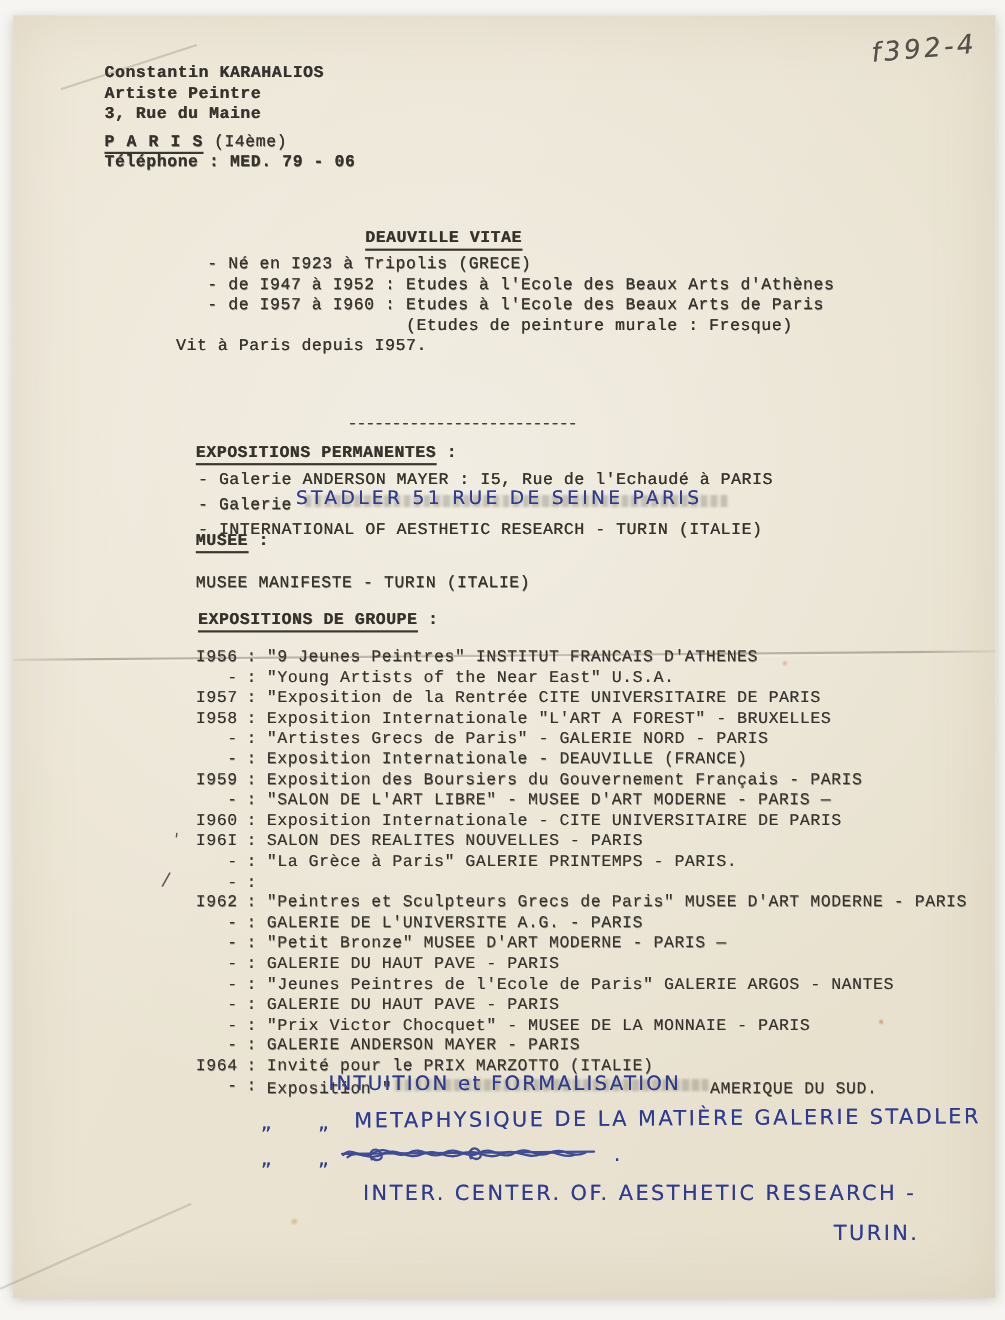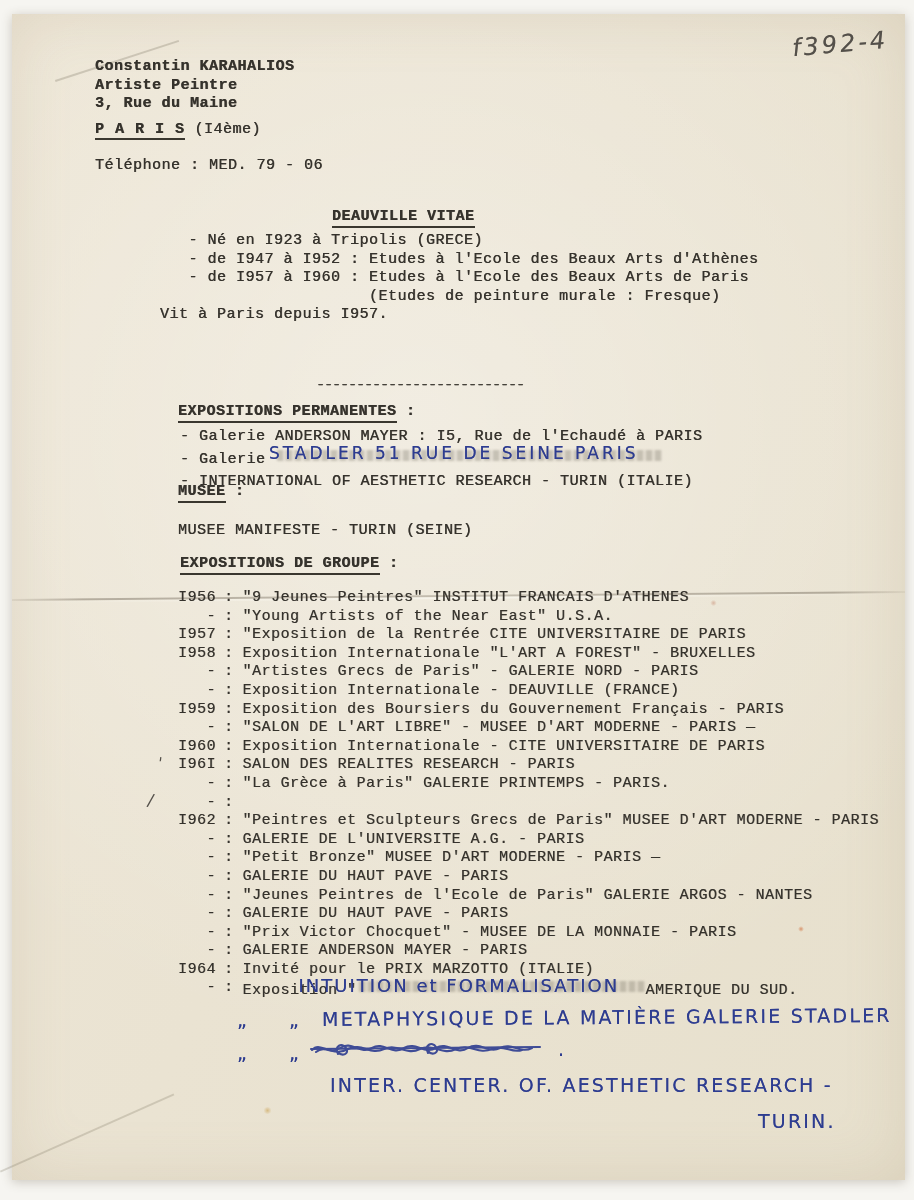--- a/index.html
+++ b/index.html
@@ -13,21 +13,21 @@
   
   .t-line{white-space:pre;font-size:15px;letter-spacing:0.5px;line-height:18.6px;
           color:#35322c;text-shadow:0.4px 0.4px 0.6px rgba(53,50,44,0.55), 0 0 0.5px rgba(53,50,44,0.6);}
   .bold{font-weight:700;}
   .u{border-bottom:2px solid #3a372f;padding-bottom:1px;}
   .abs{position:absolute;}
   
   .hdr{left:83px;top:44px;}
   .city-line{margin-top:7px;}
   .city{border-bottom:2.5px solid #3a372f;font-weight:700;letter-spacing:1px;}
-  .phone{margin-top:18px;font-weight:400;}
+  .phone{font-weight:700;}
   
   .doc-title{left:320px;top:194px;font-weight:700;}
   .doc-title .u{border-bottom-width:2.5px;}
   
   .bio{left:148px;top:218px;}
   
   .sep{left:304px;top:363px;letter-spacing:-1px;color:#45423a;}
   
   .sec-head{font-weight:700;}
   .perm-head{left:166px;top:389px;}
@@ -125,21 +125,21 @@
     <div class="abs sep t-line">--------------------------</div>
 
     <div class="abs perm-head t-line sec-head"><span class="u">EXPOSITIONS PERMANENTES</span><span> :</span></div>
     <div class="abs perm-items" id="perm-items">
         <div class="t-line item">- Galerie ANDERSON MAYER : I5, Rue de l'Echaudé à PARIS</div>
         <div class="t-line item"><span>- Galerie </span><span class="overwrite ov-perm"><span class="smear"></span><span class="hw ">STADLER 51 RUE DE SEINE PARIS</span></span></div>
         <div class="t-line item">- INTERNATIONAL OF AESTHETIC RESEARCH - TURIN (ITALIE)</div>
       </div>
 
     <div class="abs musee-head t-line sec-head"><span class="u">MUSEE</span><span> :</span></div>
-    <div class="abs musee-item t-line">MUSEE MANIFESTE - TURIN (SEINE)</div>
+    <div class="abs musee-item t-line">MUSEE MANIFESTE - TURIN (ITALIE)</div>
 
     <div class="abs grp-head t-line sec-head"><span class="u">EXPOSITIONS DE GROUPE</span><span> :</span></div>
     <div class="abs grp-rows" id="grp-rows">
         <div class="grow">
           <span class="yr">I956</span>
           <span class="colon">:</span>
           <span class="txt">"9 Jeunes Peintres" INSTITUT FRANCAIS D'ATHENES</span>
         </div>
         <div class="grow">
           <span class="yr">-</span>
@@ -177,21 +177,21 @@
           <span class="txt">"SALON DE L'ART LIBRE" - MUSEE D'ART MODERNE - PARIS —</span>
         </div>
         <div class="grow">
           <span class="yr">I960</span>
           <span class="colon">:</span>
           <span class="txt">Exposition Internationale - CITE UNIVERSITAIRE DE PARIS</span>
         </div>
         <div class="grow">
           <span class="yr">I96I</span>
           <span class="colon">:</span>
-          <span class="txt">SALON DES REALITES RESEARCH - PARIS</span>
+          <span class="txt">SALON DES REALITES NOUVELLES - PARIS</span>
         </div>
         <div class="grow">
           <span class="yr">-</span>
           <span class="colon">:</span>
           <span class="txt">"La Grèce à Paris" GALERIE PRINTEMPS - PARIS.</span>
         </div>
         <div class="grow">
           <span class="yr">-</span>
           <span class="colon">:</span>
         </div>

